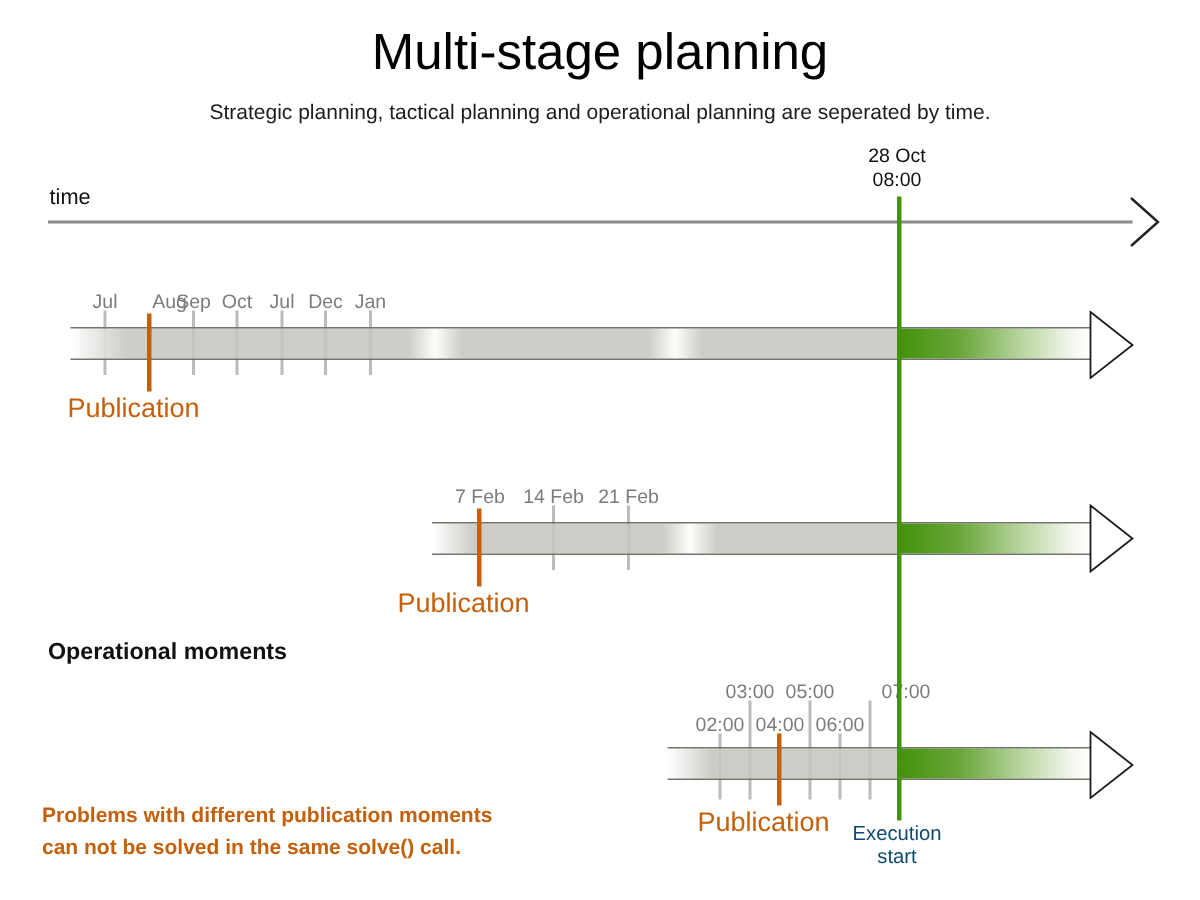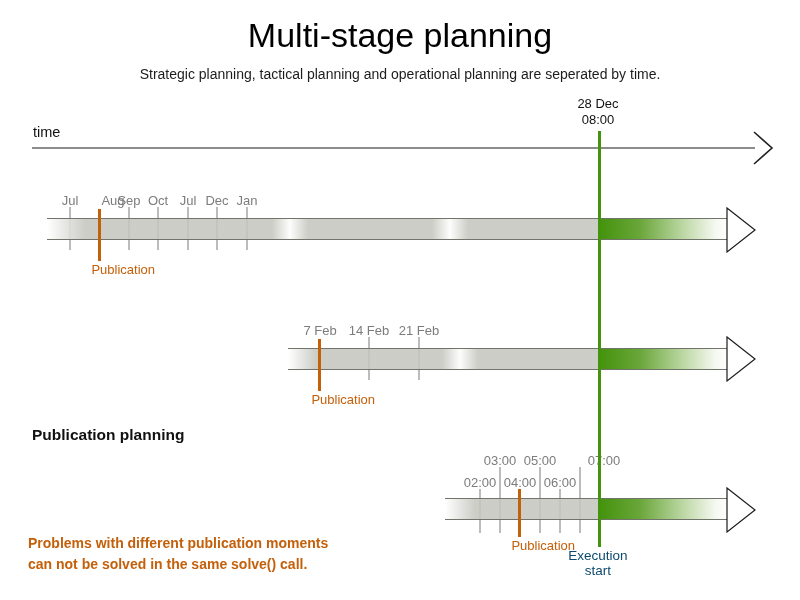--- a/index.html
+++ b/index.html
@@ -17,21 +17,21 @@
   }
   .time-label{left:33px;top:124px;font-size:14.5px;color:#111;}
   .axis-line{left:32px;top:147px;width:723px;height:2px;background:#8c8c8c;}
   .event-dt{left:543px;top:96px;width:110px;text-align:center;font-size:13px;line-height:16px;color:#111;}
   .exec-line{left:598px;top:131px;width:3px;height:416px;background:#44930d;z-index:6;}
   .h{font-size:15.5px;font-weight:bold;color:#111;}
   .tl{width:50px;text-align:center;font-size:13px;color:#7c7c7c;}
   .tl44{width:44px;text-align:center;font-size:13px;color:#7c7c7c;}
   .tm{width:2px;background:#bcbcbc;z-index:1;}
   .pm{width:3px;background:#c45f0a;z-index:6;}
-  .pub{width:110px;text-align:right;font-size:13px;color:#c45f0a;}
+  .pub{width:110px;text-align:left;font-size:18px;color:#c45f0a;}
   .bar{
     height:20px;border-top:1.5px solid #70746a;border-bottom:1.5px solid #70746a;z-index:2;
   }
   .bar-strategic{
     left:47px;top:218px;width:680px;
     background:linear-gradient(to right,
       rgba(255,255,255,0.95) 0px,
       rgba(196,198,190,0.87) 38px,
       rgba(196,198,190,0.87) 225px,
       rgba(253,253,251,0.94) 243px,
@@ -84,21 +84,21 @@
 
   <div class="abs title">Multi-stage planning</div>
   <div class="abs subtitle">Strategic planning, tactical planning and operational planning are seperated by time.</div>
 
   <div class="abs time-label">time</div>
   <div class="abs axis-line"></div>
   <svg class="abs ah" style="left:752px;top:129px;" width="24" height="38">
     <polyline points="2,3 20,19 2,35" fill="none" stroke="#222222" stroke-width="1.6"></polyline>
   </svg>
   <div class="abs event-dt">
-    <div>28 Dec</div>
+    <div>28 Oct</div>
     <div>08:00</div>
   </div>
 
   <div class="abs exec-line"></div>
 
 
   <div class="abs tl" style="left:45px;top:193px;">Jul</div>
   <div class="abs tl" style="left:88px;top:193px;">Aug</div>
   <div class="abs tl" style="left:104px;top:193px;">Sep</div>
   <div class="abs tl" style="left:133px;top:193px;">Oct</div>
@@ -130,21 +130,21 @@
   <div class="abs tm" style="left:418px;top:337px;height:43px;"></div>
 
   <div class="abs bar bar-tactical"></div>
   <svg class="abs ah" style="left:726px;top:336px;" width="32" height="46">
     <polygon points="1,1 29,23 1,45" fill="#ffffff" stroke="#1c1c1c" stroke-width="1.2"></polygon>
   </svg>
 
   <div class="abs pm" style="left:318px;top:339px;height:52px;"></div>
   <div class="abs pub" style="left:265px;top:392px;">Publication</div>
 
-  <div class="abs h" style="left:32px;top:426px;">Publication planning</div>
+  <div class="abs h" style="left:32px;top:426px;">Operational moments</div>
 
   <div class="abs tl44" style="left:478px;top:453px;">03:00</div>
   <div class="abs tl44" style="left:518px;top:453px;">05:00</div>
   <div class="abs tl44" style="left:582px;top:453px;">07:00</div>
   <div class="abs tl44" style="left:458px;top:475px;">02:00</div>
   <div class="abs tl44" style="left:498px;top:475px;">04:00</div>
   <div class="abs tl44" style="left:538px;top:475px;">06:00</div>
 
   <div class="abs tm" style="left:499px;top:467px;height:66px;"></div>
   <div class="abs tm" style="left:539px;top:467px;height:66px;"></div>

